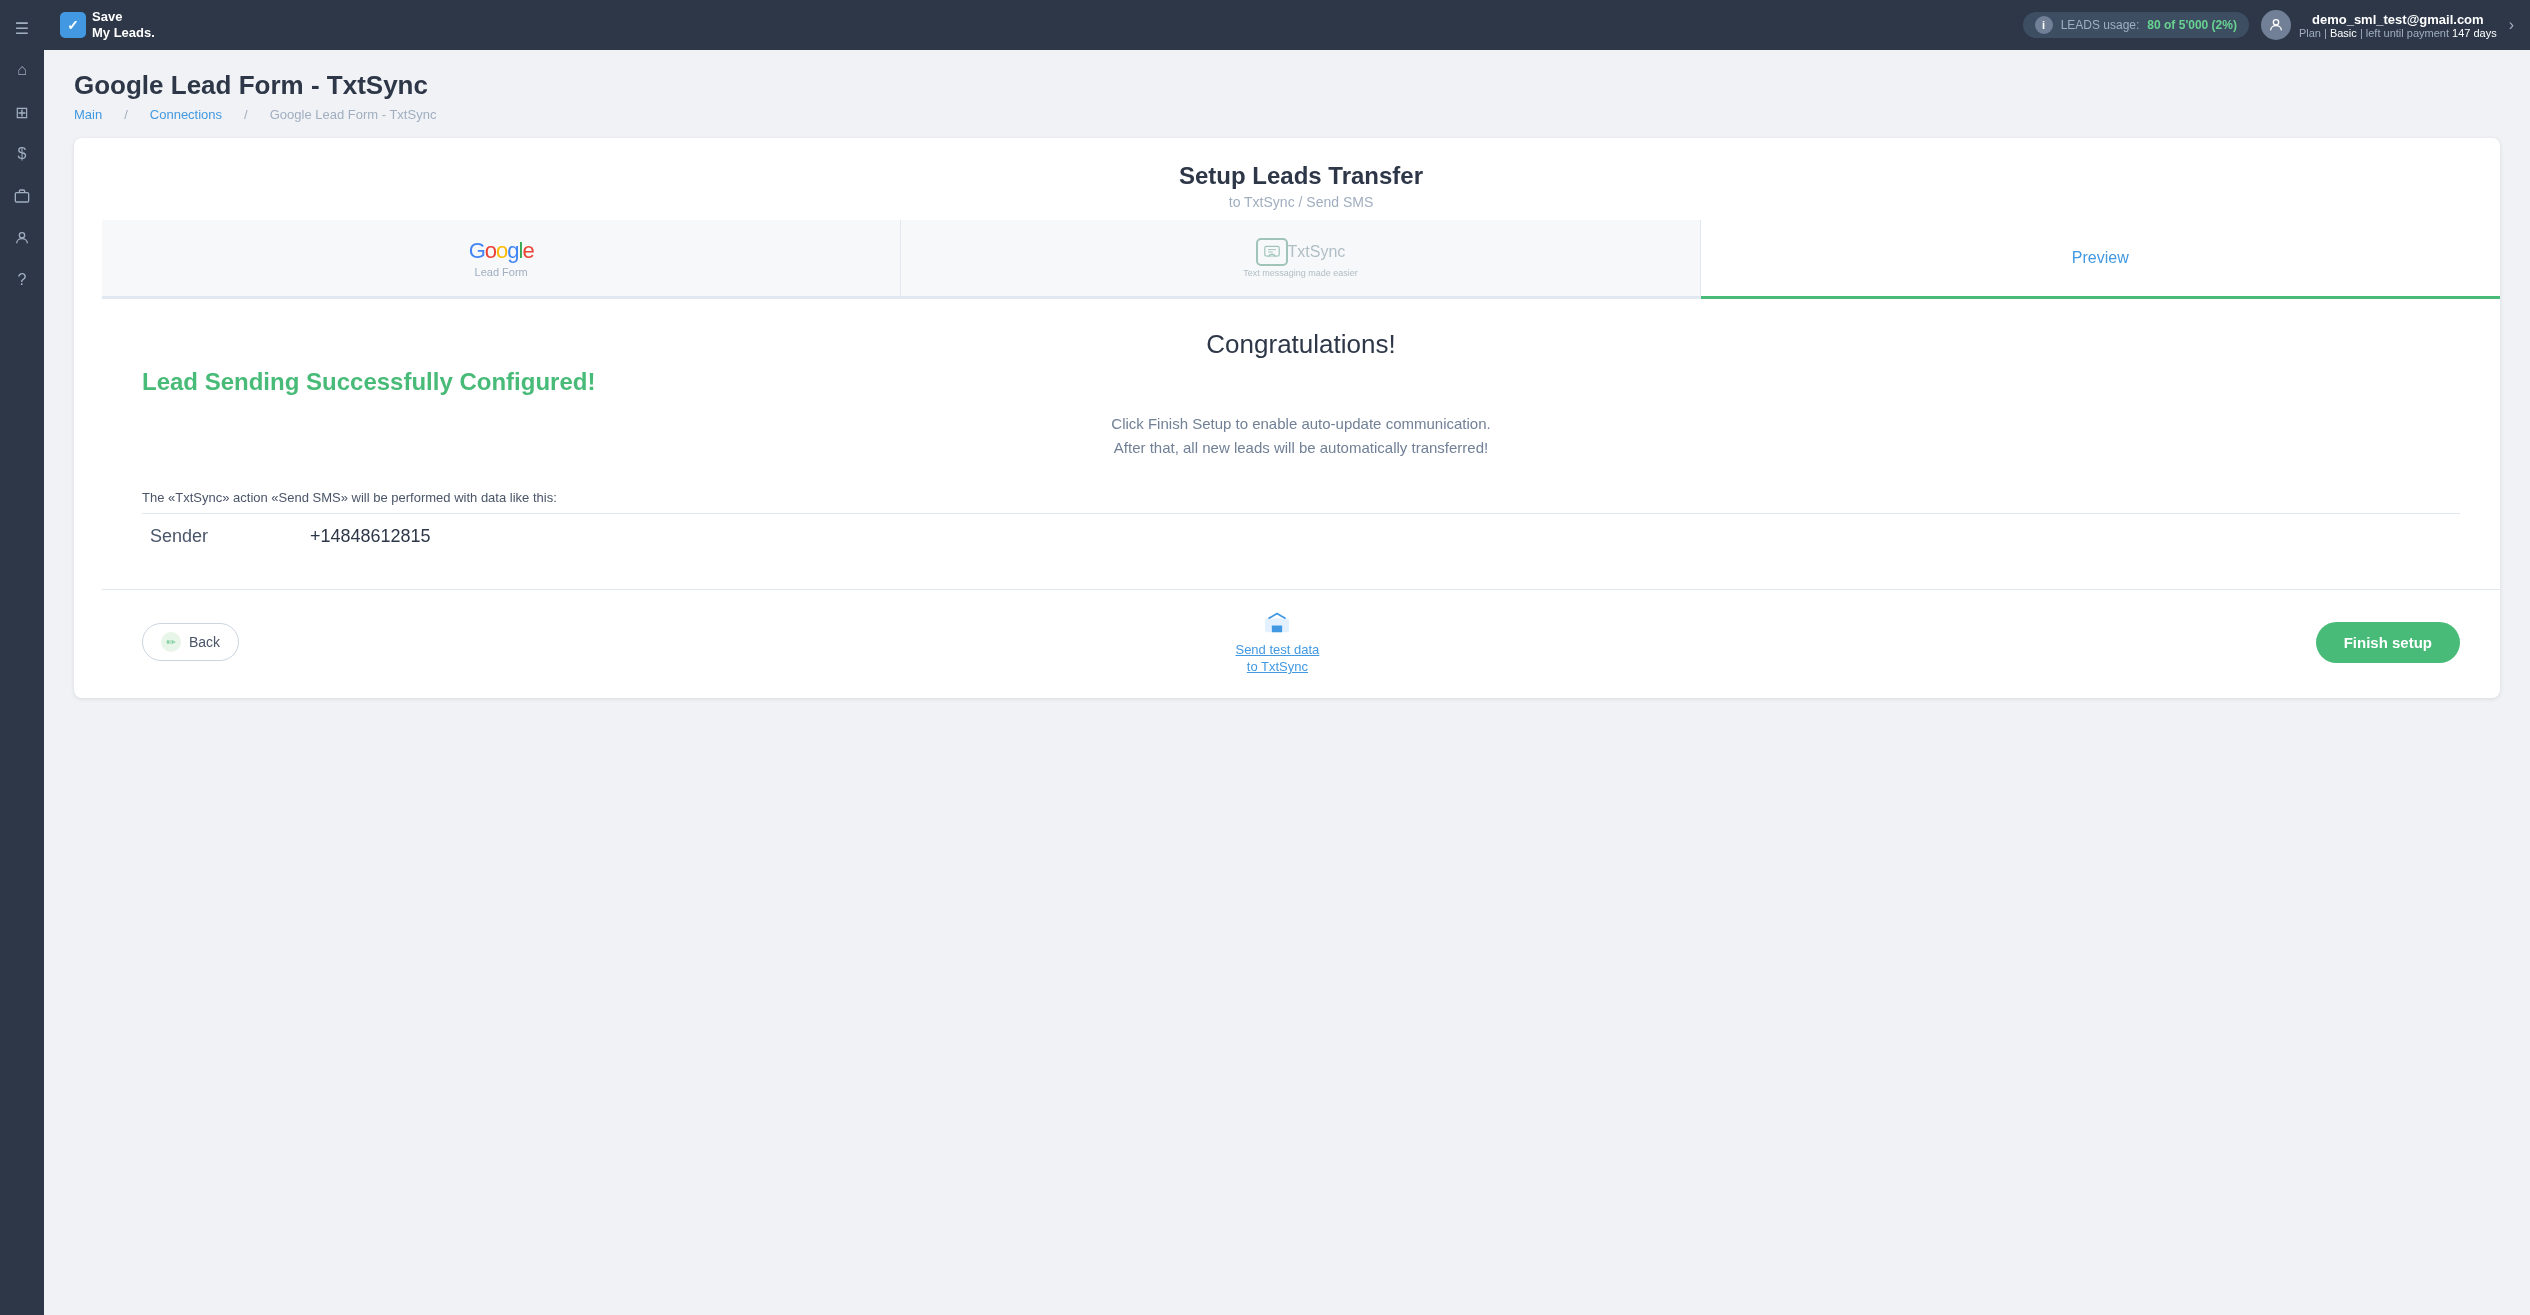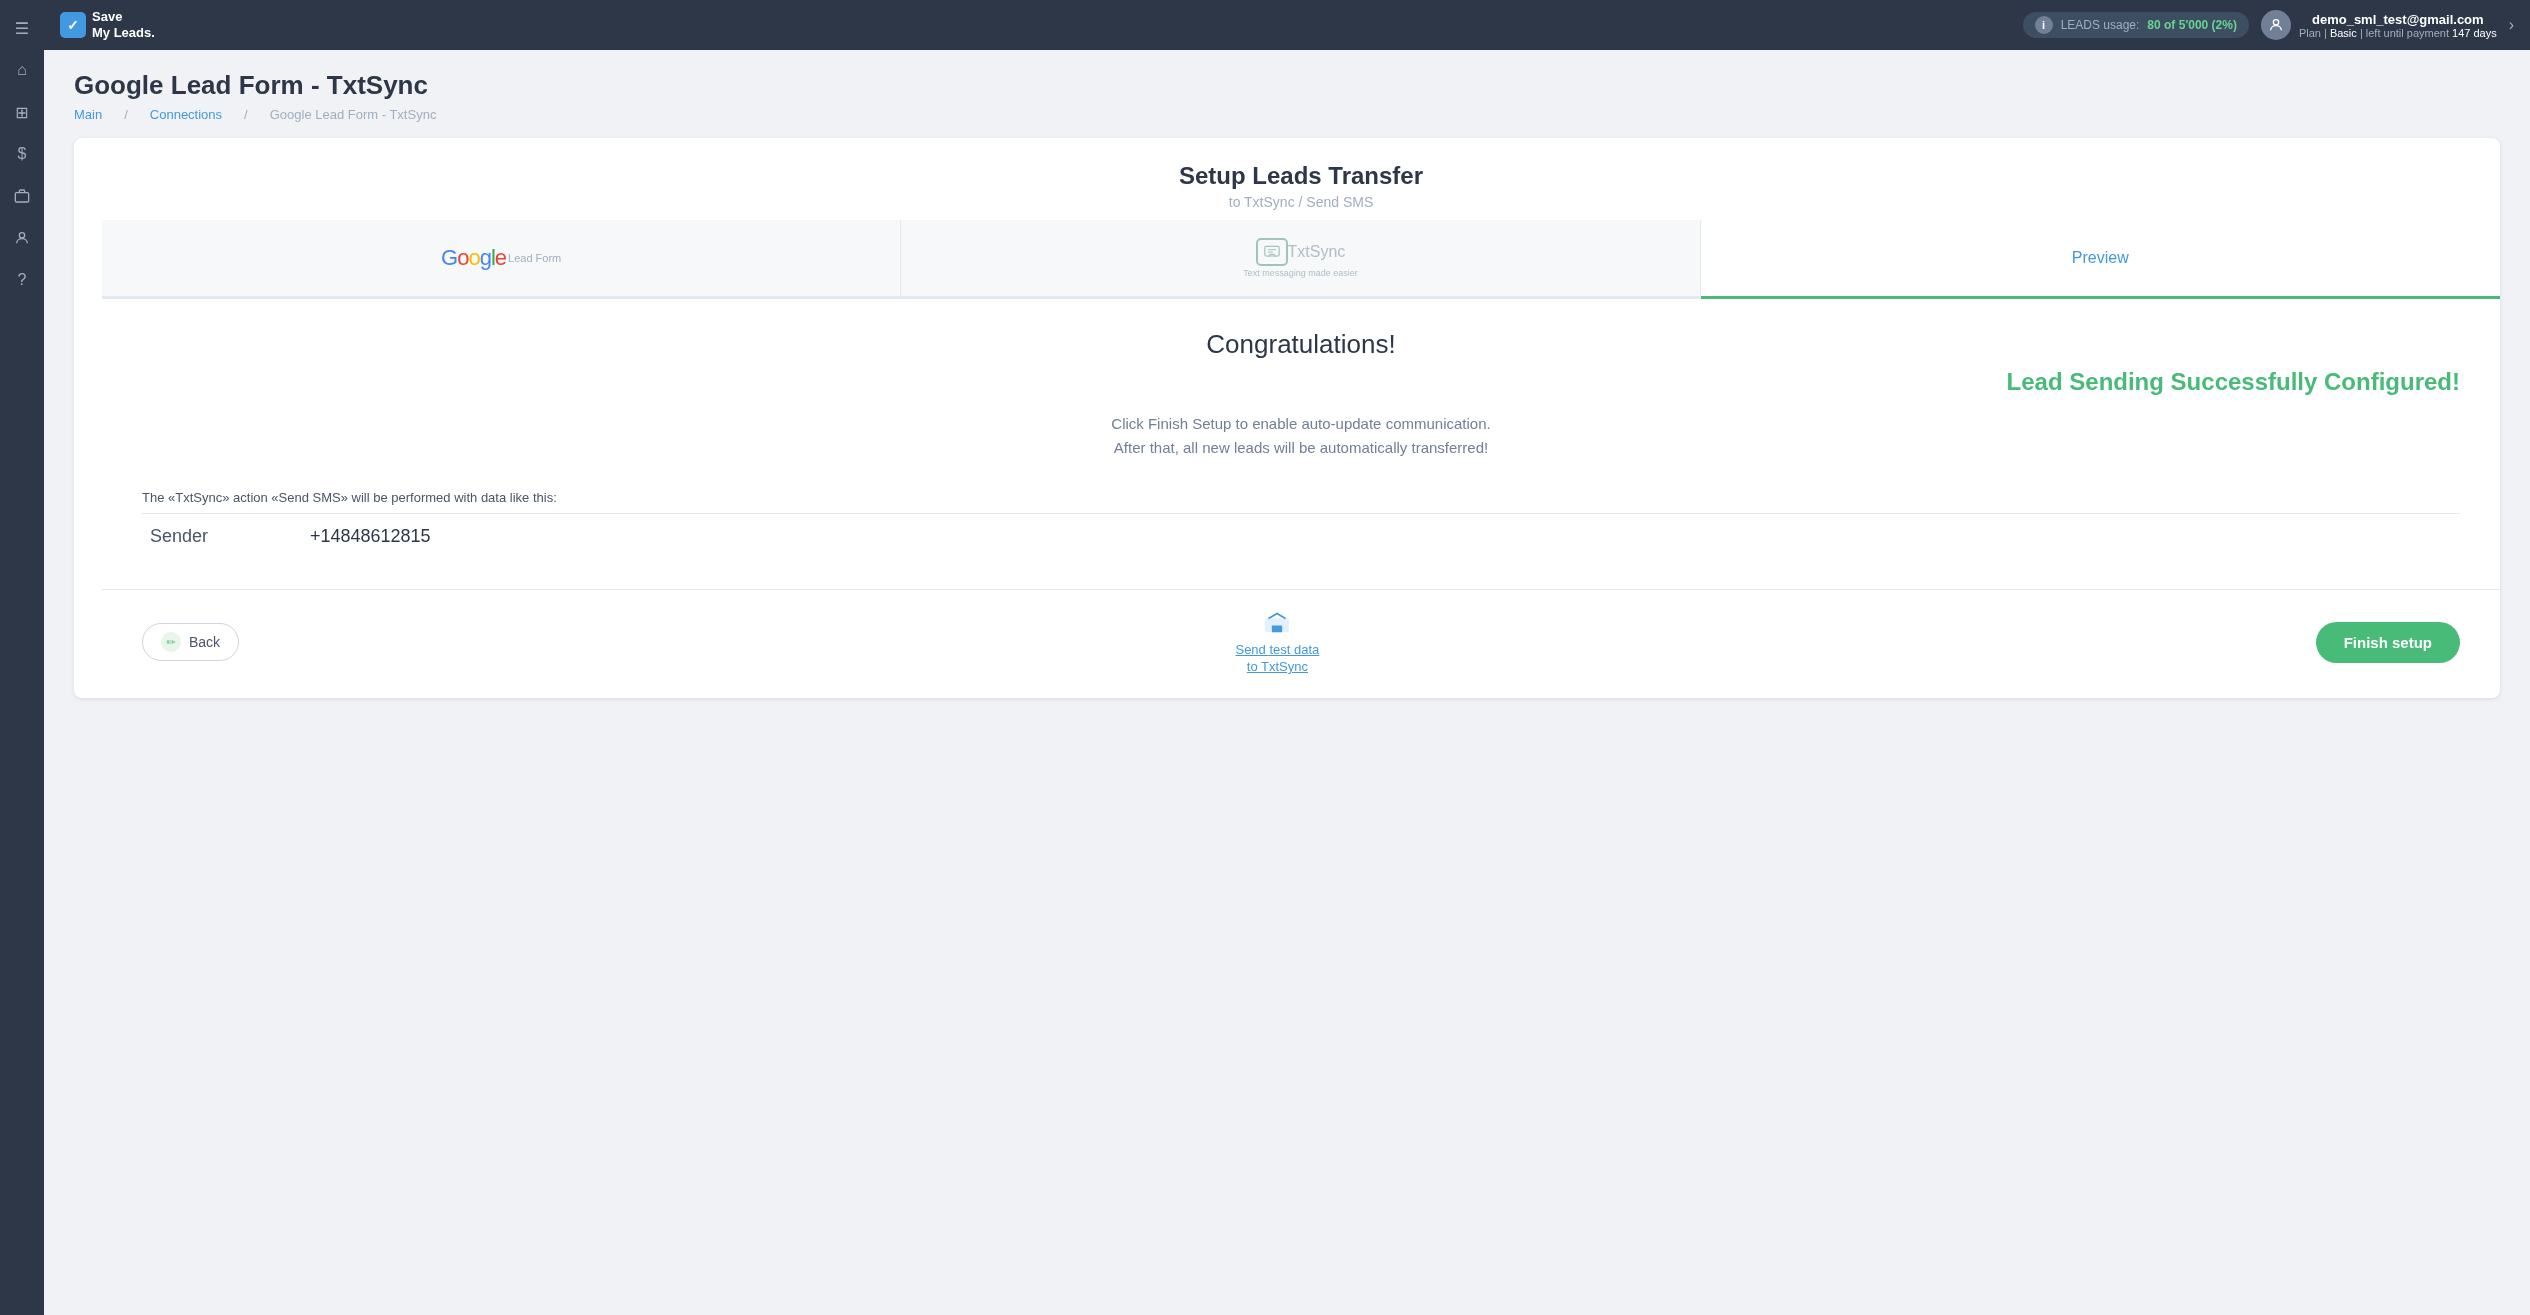--- a/index.html
+++ b/index.html
@@ -171,21 +171,21 @@
     .step-tab:last-child { border-right: none; }
     .step-tab.active {
       background: #fff;
       border-bottom: 3px solid #48bb78;
       margin-bottom: -3px;
     }
 
     
     .google-logo {
       display: flex;
-      flex-direction: row;
+      flex-direction: column;
       align-items: center;
       gap: 2px;
     }
     .google-text {
       font-size: 22px;
       font-weight: 400;
       letter-spacing: -1px;
     }
     .g-blue { color: #4285F4; }
     .g-red { color: #EA4335; }
@@ -223,21 +223,21 @@
       padding: 30px 40px 30px;
     }
     .congrats-title {
       text-align: center;
       font-size: 26px;
       font-weight: 400;
       color: #2d3748;
       margin-bottom: 8px;
     }
     .success-title {
-      text-align: right;
+      text-align: left;
       font-size: 24px;
       font-weight: 700;
       color: #48bb78;
       margin-bottom: 16px;
     }
     .success-desc {
       text-align: center;
       color: #718096;
       font-size: 15px;
       line-height: 1.6;

